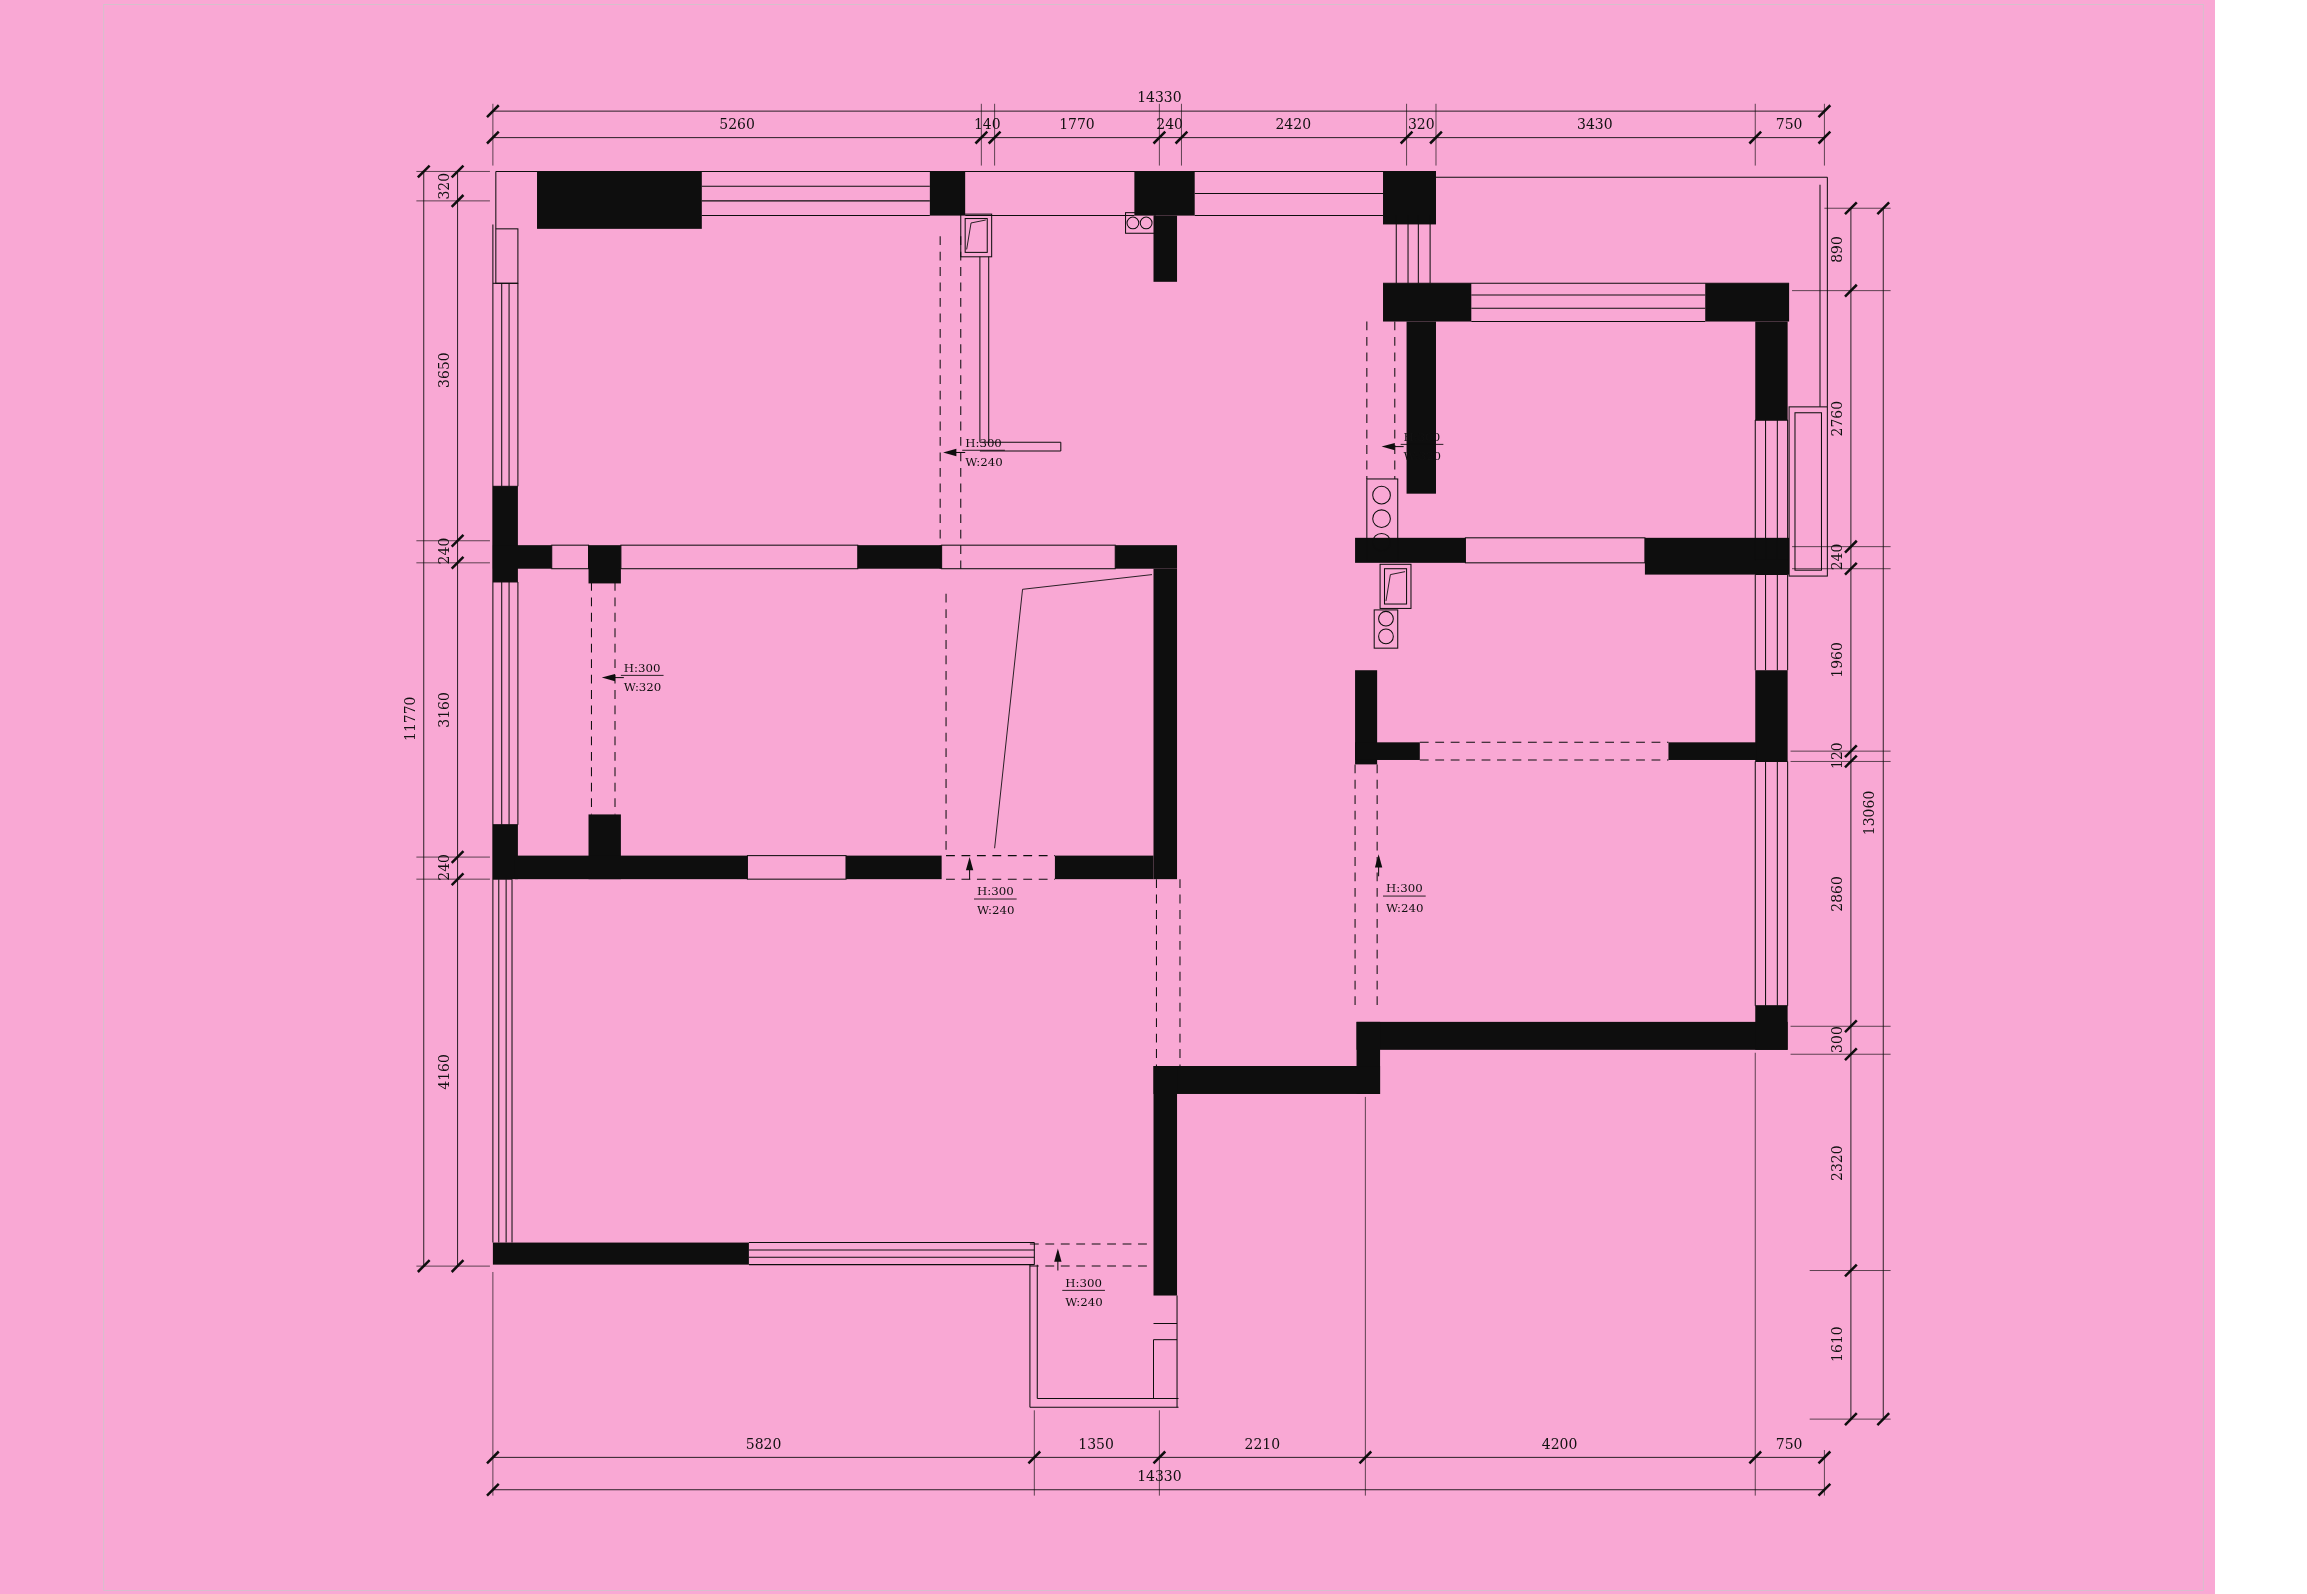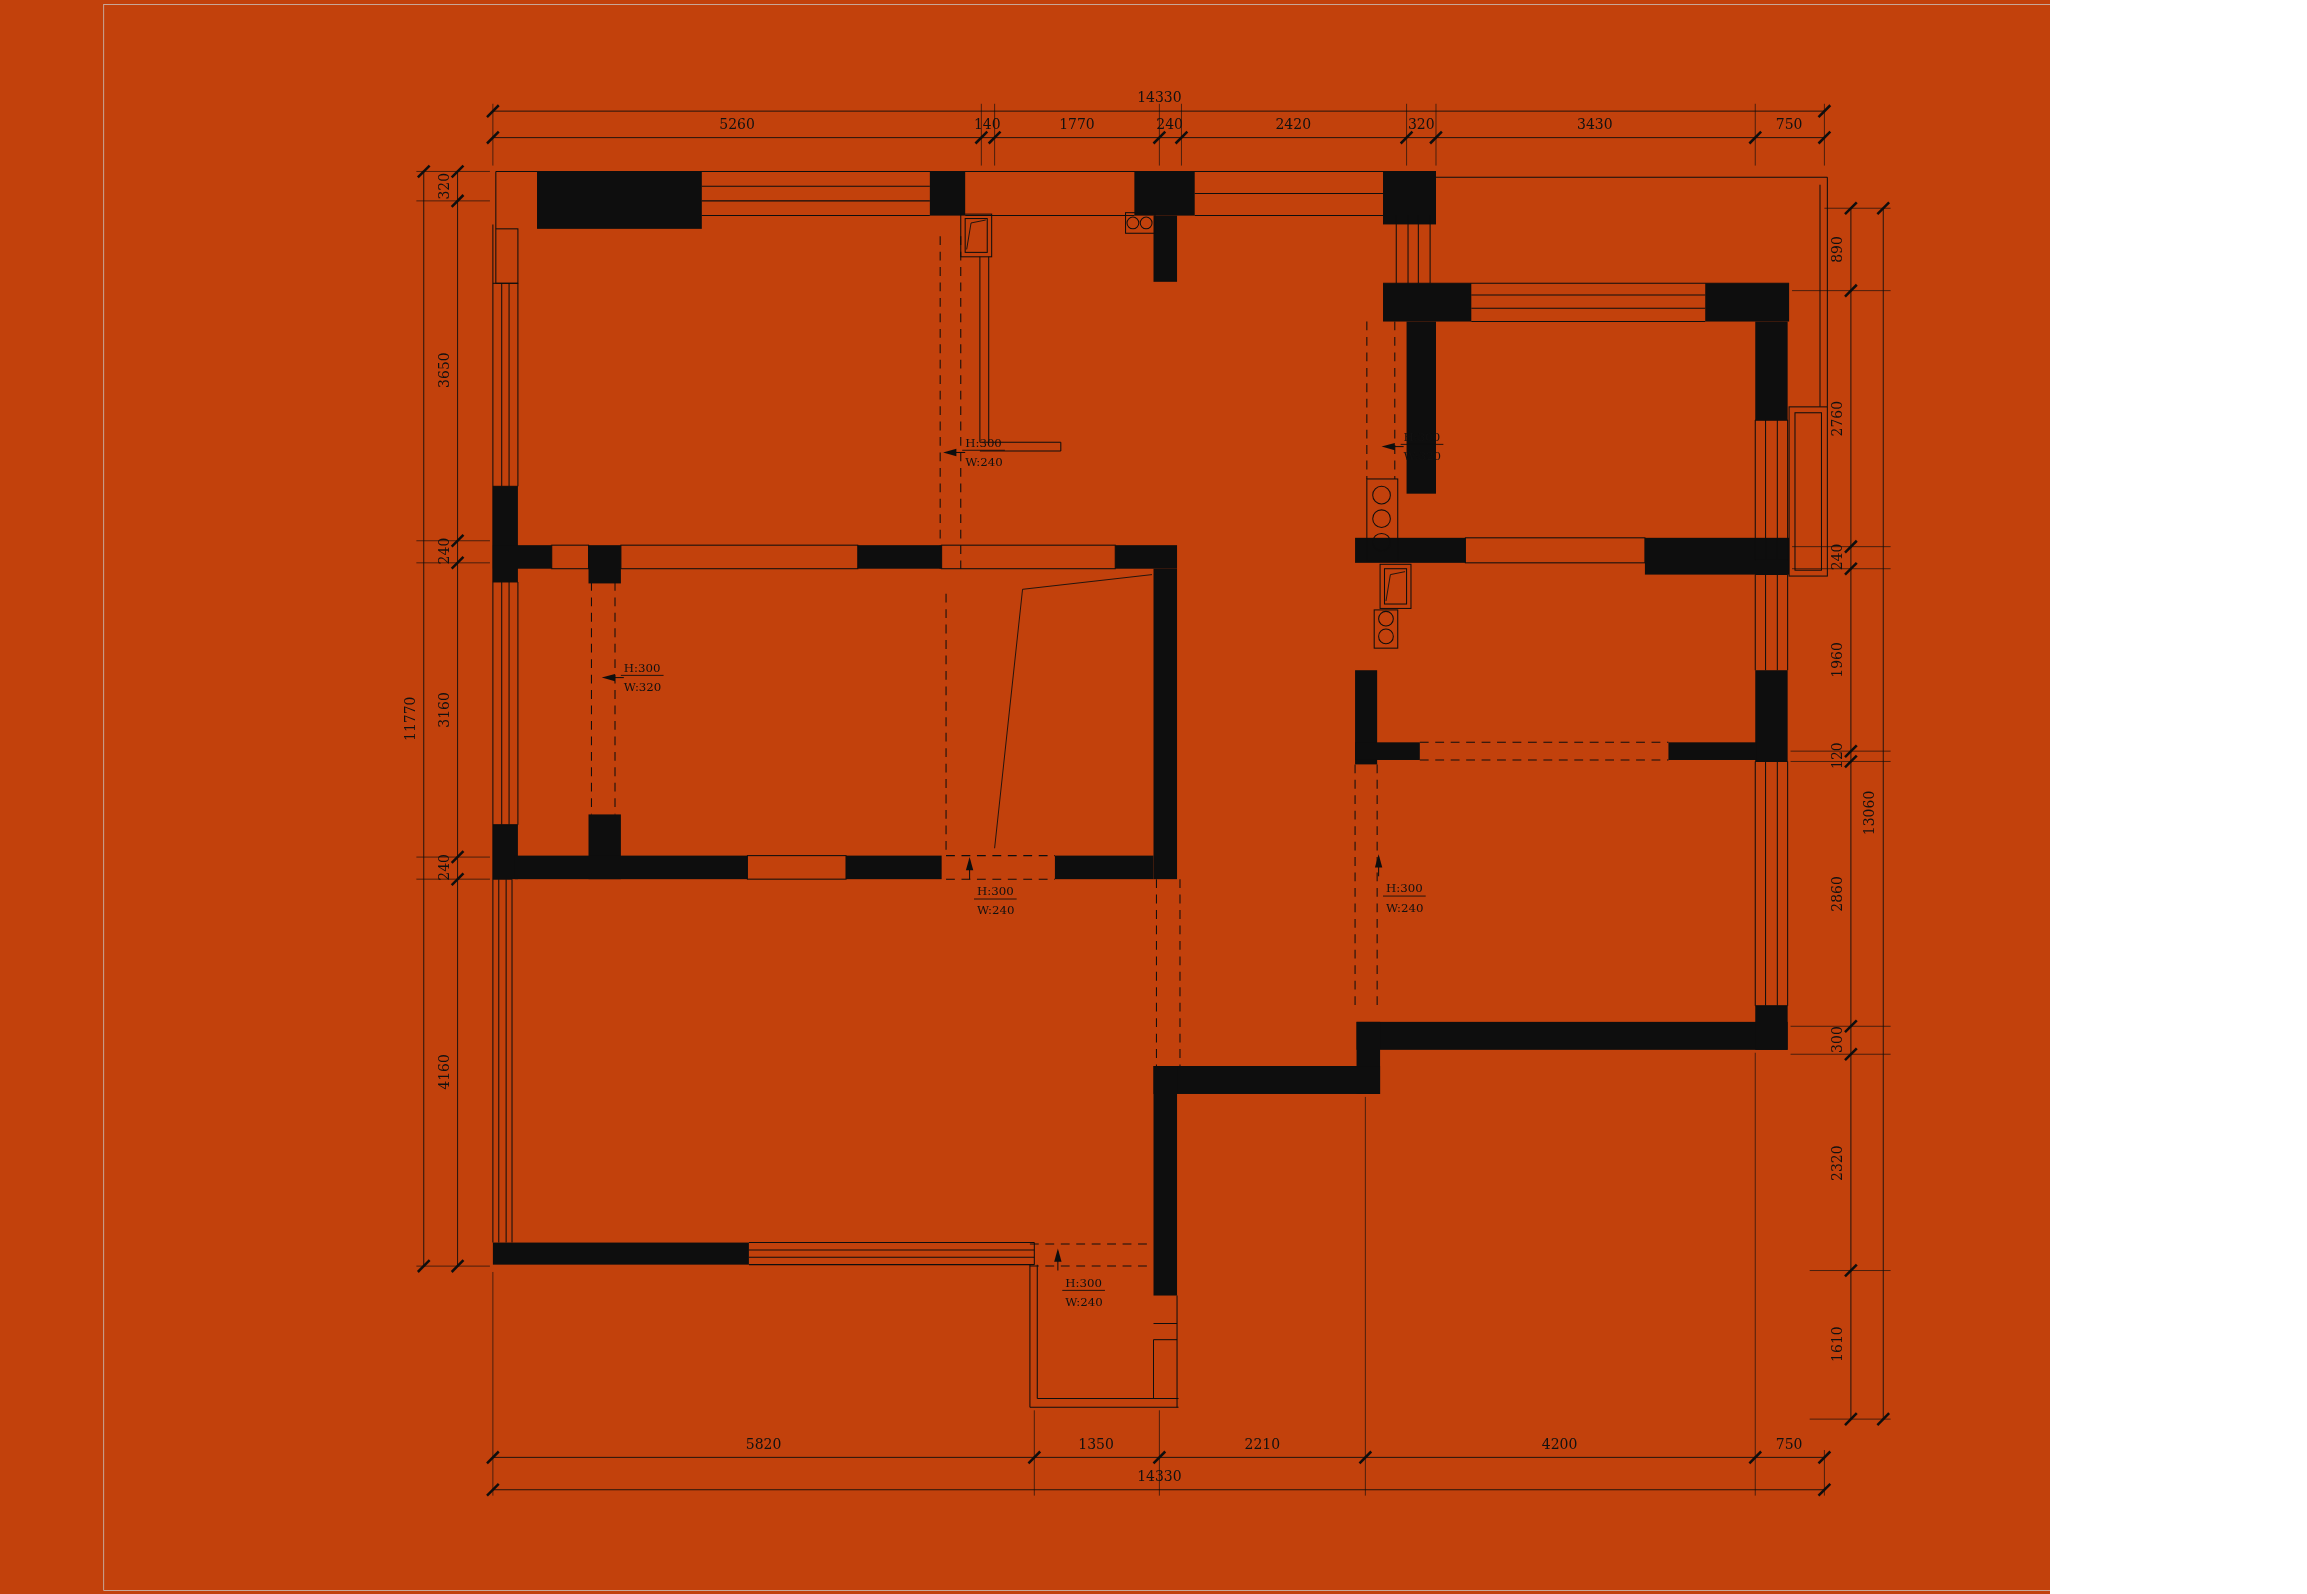--- a/index.html
+++ b/index.html
@@ -1,16 +1,16 @@
 <!DOCTYPE html>
 <html style="font-size:7.6px"><head>
 <meta charset="utf-8">
 <style>
   html,body{margin:0;padding:0;background:#ffffff;}
-  .stage{position:relative;width:2050px;height:1595px;background:#c2410c;overflow:hidden;}
+  .stage{position:relative;width:2215px;height:1595px;background:#f9a8d4;overflow:hidden;}
   svg{position:absolute;left:0;top:0;}
   text{font-family:"DejaVu Serif","Liberation Serif",serif;fill:#111111;}
 </style>
 </head>
 <body>
 
 <div class="stage">
   <svg id="plan" width="2307" height="1595" viewBox="0 0 1568 1083">
       <rect x="70.5" y="2.5" width="1427" height="1078" fill="none" stroke="#c9c9c9" stroke-width="0.5"></rect>
       <g>

